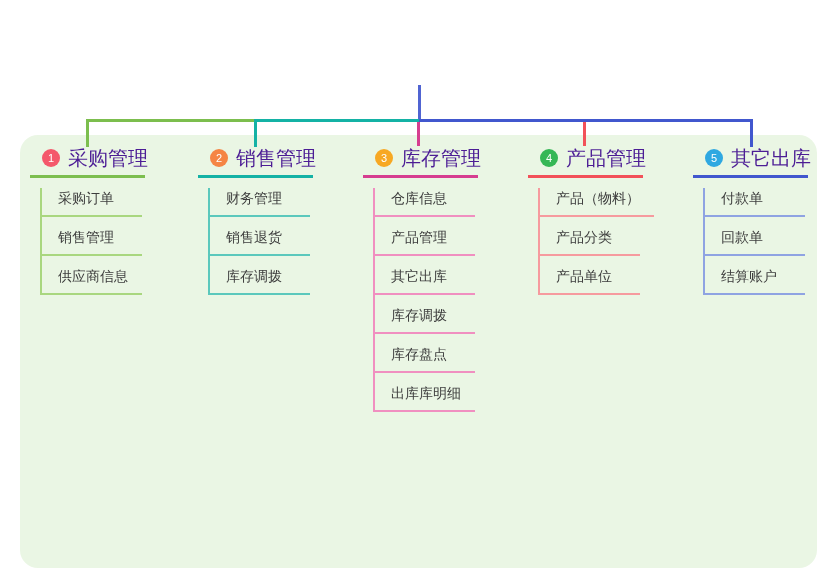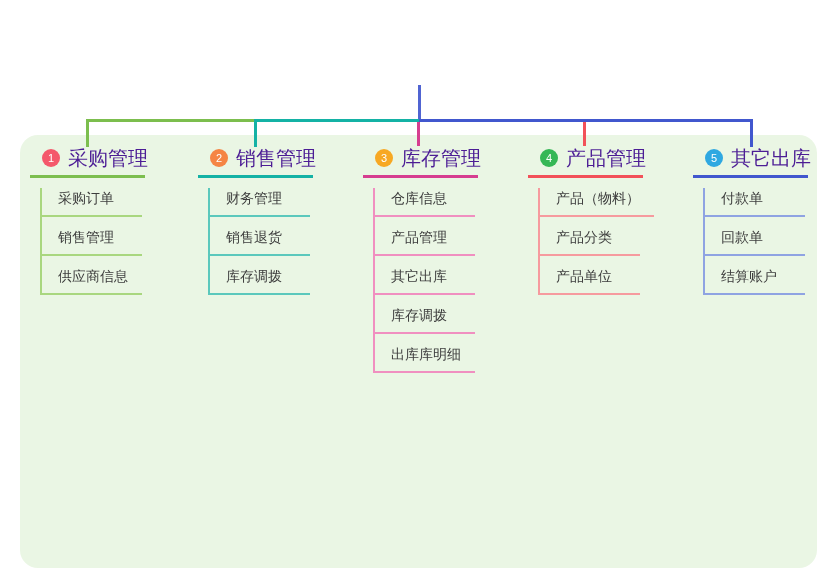--- a/index.html
+++ b/index.html
@@ -87,20 +87,21 @@
   <div class="branch b3" style="--main: #D63E90; --light: #F08FC0; --badge: #F7A823;">
     <div class="branch-header">
       <span class="badge">3</span>
       <span class="branch-title-text">库存管理</span>
     </div>
     <div class="branch-items">
       <div class="branch-item">仓库信息</div>
       <div class="branch-item">产品管理</div>
       <div class="branch-item">其它出库</div>
       <div class="branch-item">库存调拨</div>
+      <div class="branch-item">库存盘点</div>
       <div class="branch-item">出库库明细</div>
     </div>
   </div>
 
   <div class="branch b4" style="--main: #F25159; --light: #F69A9E; --badge: #35B756;">
     <div class="branch-header">
       <span class="badge">4</span>
       <span class="branch-title-text">产品管理</span>
     </div>
     <div class="branch-items">

